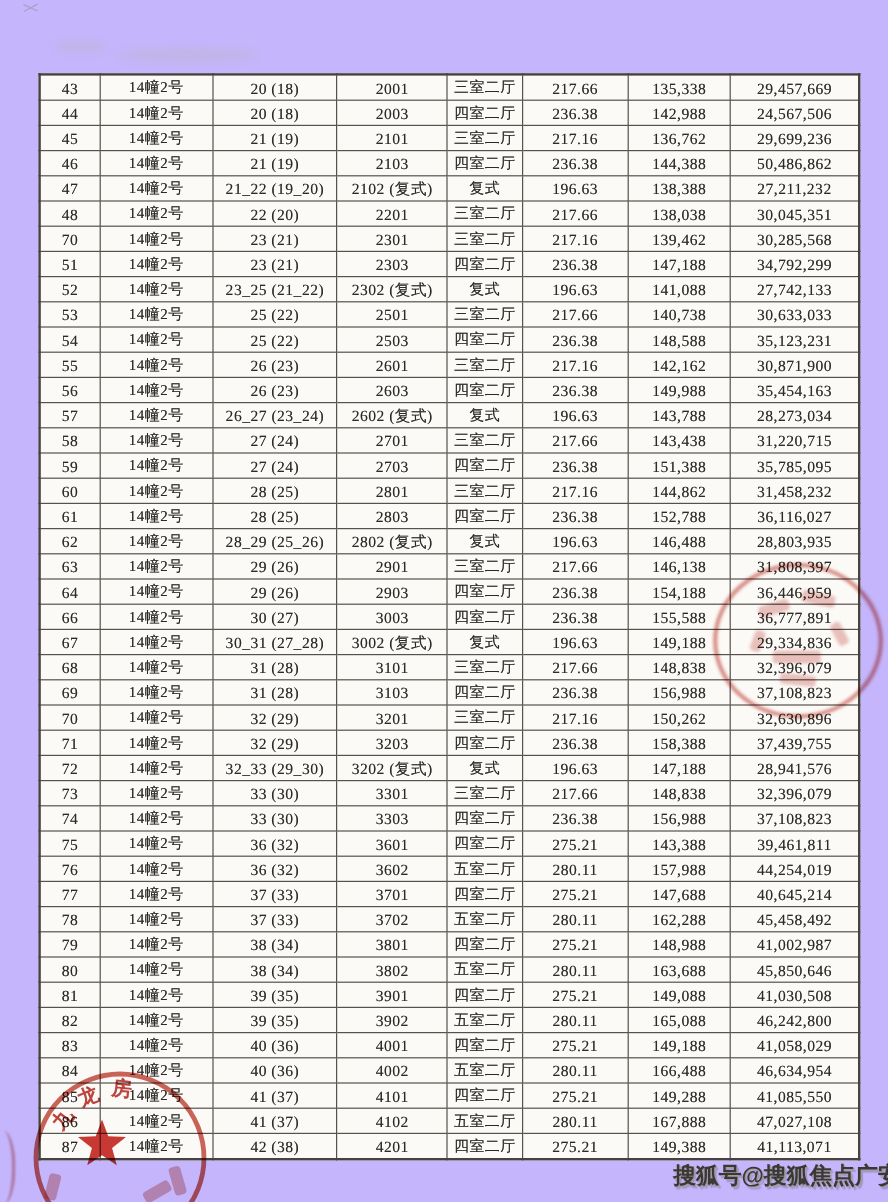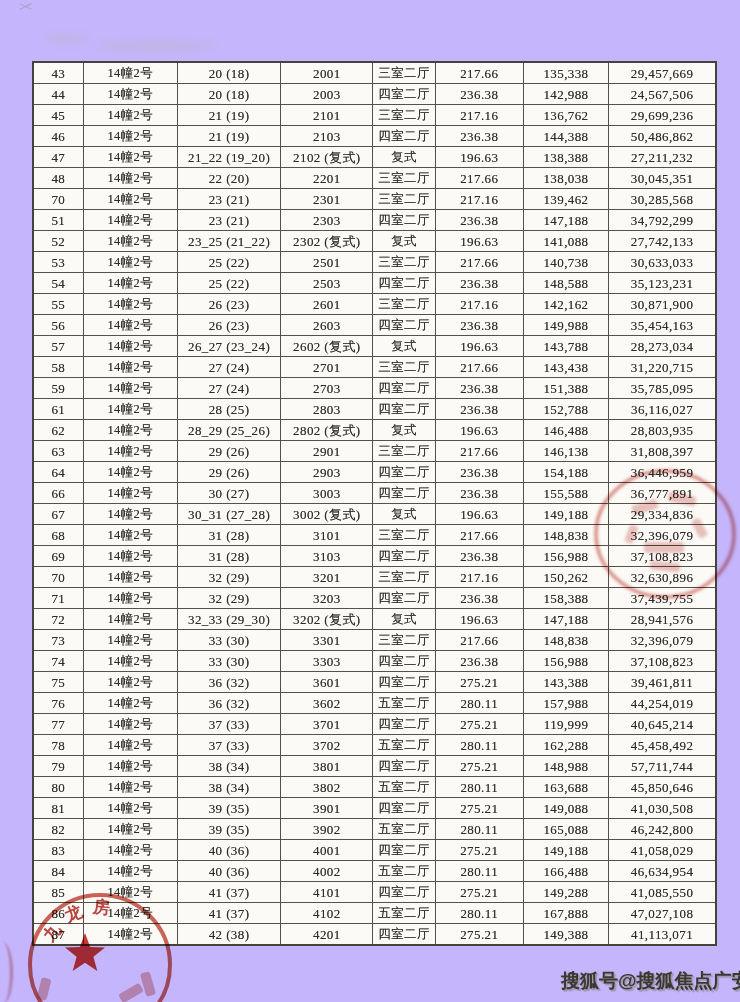--- a/index.html
+++ b/index.html
@@ -228,20 +228,30 @@
       <td class="num">59</td>
       <td class="cjk">14幢2号</td>
       <td class="num">27 (24)</td>
       <td class="num">2703</td>
       <td class="cjk">四室二厅</td>
       <td class="num">236.38</td>
       <td class="num">151,388</td>
       <td class="num">35,785,095</td>
     </tr>
         <tr>
+      <td class="num">60</td>
+      <td class="cjk">14幢2号</td>
+      <td class="num">28 (25)</td>
+      <td class="num">2801</td>
+      <td class="cjk">三室二厅</td>
+      <td class="num">217.16</td>
+      <td class="num">144,862</td>
+      <td class="num">31,458,232</td>
+    </tr>
+        <tr>
       <td class="num">61</td>
       <td class="cjk">14幢2号</td>
       <td class="num">28 (25)</td>
       <td class="num">2803</td>
       <td class="cjk">四室二厅</td>
       <td class="num">236.38</td>
       <td class="num">152,788</td>
       <td class="num">36,116,027</td>
     </tr>
         <tr>
@@ -384,42 +394,42 @@
       <td class="num">157,988</td>
       <td class="num">44,254,019</td>
     </tr>
         <tr>
       <td class="num">77</td>
       <td class="cjk">14幢2号</td>
       <td class="num">37 (33)</td>
       <td class="num">3701</td>
       <td class="cjk">四室二厅</td>
       <td class="num">275.21</td>
-      <td class="num">119,999</td>
+      <td class="num">147,688</td>
       <td class="num">40,645,214</td>
     </tr>
         <tr>
       <td class="num">78</td>
       <td class="cjk">14幢2号</td>
       <td class="num">37 (33)</td>
       <td class="num">3702</td>
       <td class="cjk">五室二厅</td>
       <td class="num">280.11</td>
       <td class="num">162,288</td>
       <td class="num">45,458,492</td>
     </tr>
         <tr>
       <td class="num">79</td>
       <td class="cjk">14幢2号</td>
       <td class="num">38 (34)</td>
       <td class="num">3801</td>
       <td class="cjk">四室二厅</td>
       <td class="num">275.21</td>
       <td class="num">148,988</td>
-      <td class="num">57,711,744</td>
+      <td class="num">41,002,987</td>
     </tr>
         <tr>
       <td class="num">80</td>
       <td class="cjk">14幢2号</td>
       <td class="num">38 (34)</td>
       <td class="num">3802</td>
       <td class="cjk">五室二厅</td>
       <td class="num">280.11</td>
       <td class="num">163,688</td>
       <td class="num">45,850,646</td>

